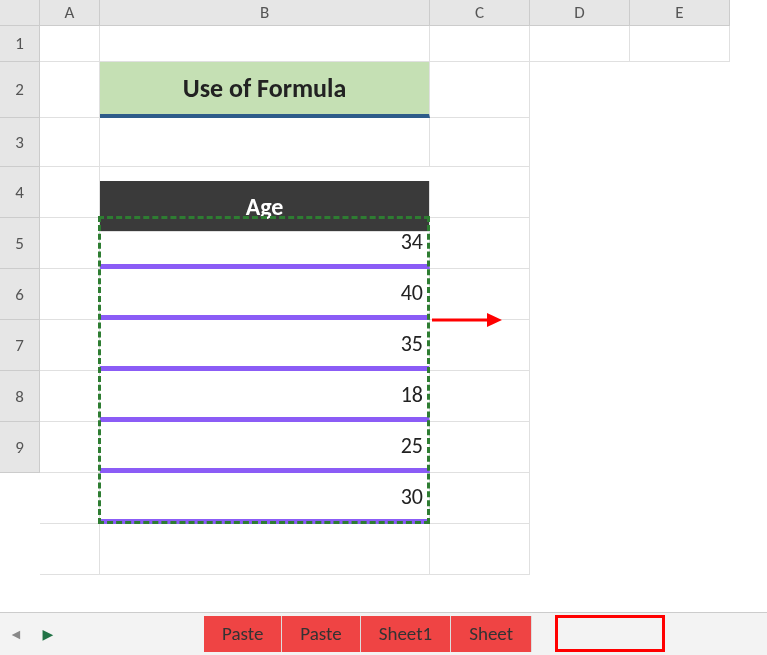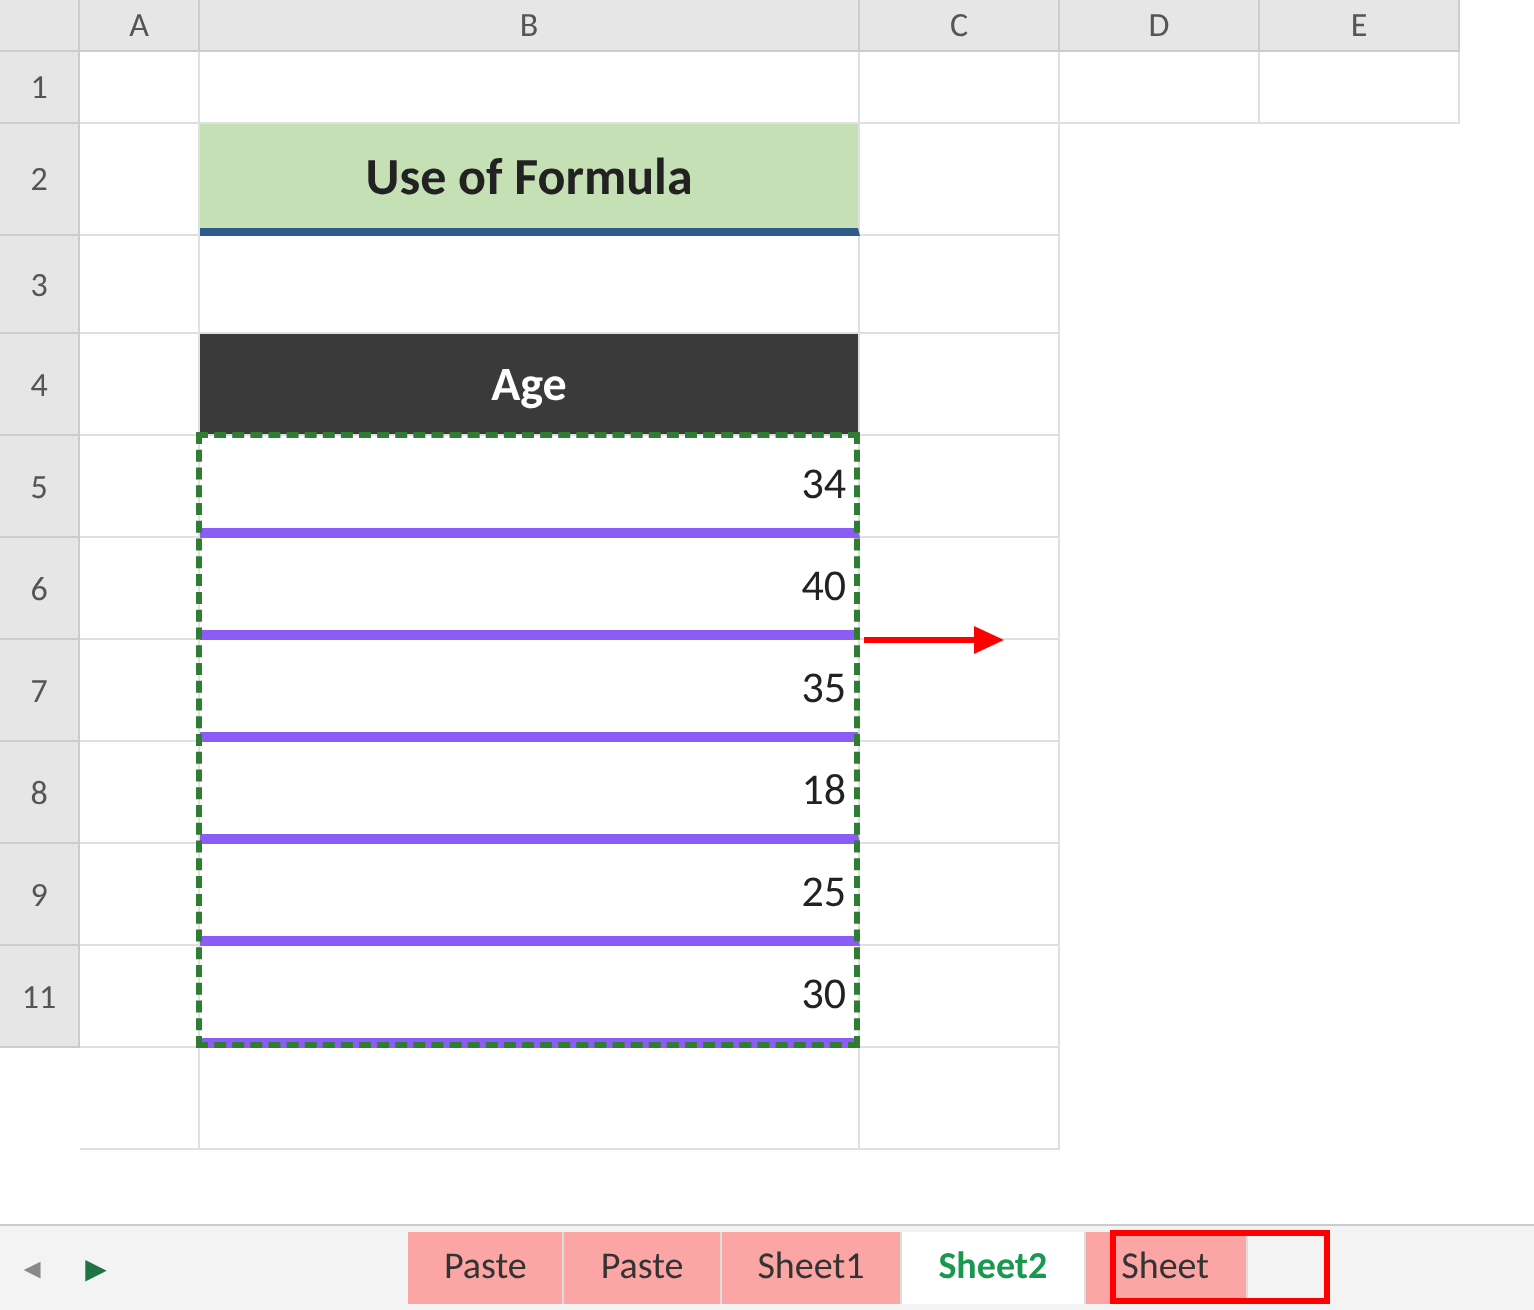--- a/index.html
+++ b/index.html
@@ -132,21 +132,21 @@
       color: #888;
       font-size: 14px;
     }
     .tab-nav.active { color: #217346; }
     .tab {
       padding: 0 18px;
       height: 36px;
       line-height: 36px;
       font-size: 19px;
       color: #333;
-      background: #fca5a5;
+      background: #ef4444;
       border-right: 1px solid #ddd;
       cursor: pointer;
     }
     .tab.bold { font-weight: normal; }
     .tab.active { 
       color: #1a9850; 
       font-weight: bold; 
       background: #fff;
     }
     .tab-highlight {
@@ -172,41 +172,40 @@
   <div class="row-headers">
     <div class="row-h" style="height:36px">1</div>
     <div class="row-h" style="height:56px">2</div>
     <div class="row-h" style="height:49px">3</div>
     <div class="row-h" style="height:51px">4</div>
     <div class="row-h" style="height:51px">5</div>
     <div class="row-h" style="height:51px">6</div>
     <div class="row-h" style="height:51px">7</div>
     <div class="row-h" style="height:51px">8</div>
     <div class="row-h" style="height:51px">9</div>
-    <div class="row-h" style="height:51px">11</div>
   </div>
 
   <div class="cells">
 
     <div class="cell" style="left:0;top:0;width:60px;height:36px"></div>
     <div class="cell" style="left:60px;top:0;width:330px;height:36px"></div>
     <div class="cell" style="left:390px;top:0;width:100px;height:36px"></div>
     <div class="cell" style="left:490px;top:0;width:100px;height:36px"></div>
     <div class="cell" style="left:590px;top:0;width:100px;height:36px"></div>
 
     <div class="cell" style="left:0;top:36px;width:60px;height:56px"></div>
     <div class="cell title-cell" style="left:60px;top:36px;width:330px;height:56px">Use of Formula</div>
     <div class="cell" style="left:390px;top:36px;width:100px;height:56px"></div>
 
     <div class="cell" style="left:0;top:92px;width:60px;height:49px"></div>
     <div class="cell" style="left:60px;top:92px;width:330px;height:49px"></div>
     <div class="cell" style="left:390px;top:92px;width:100px;height:49px"></div>
 
     <div class="cell" style="left:0;top:141px;width:60px;height:51px"></div>
-    <div class="cell header-cell" style="left:60px;top:141px;width:330px;height:51px">Age</div>
+    <div class="cell header-cell" style="left:60px;top:155px;width:330px;height:51px">Age</div>
     <div class="cell" style="left:390px;top:141px;width:100px;height:51px"></div>
 
     <div class="cell" style="left:0;top:192px;width:60px;height:51px"></div>
     <div class="cell data-cell" style="left:60px;top:192px;width:330px;height:51px">34</div>
     <div class="cell" style="left:390px;top:192px;width:100px;height:51px"></div>
 
     <div class="cell" style="left:0;top:243px;width:60px;height:51px"></div>
     <div class="cell data-cell" style="left:60px;top:243px;width:330px;height:51px">40</div>
     <div class="cell" style="left:390px;top:243px;width:100px;height:51px"></div>
 
@@ -241,16 +240,15 @@
   <div class="watermark" style="left:310px;top:616px">EXCELDEMY</div>
 </div>
 
 <div class="tab-bar">
   <div class="tab-nav">◄</div>
   <div class="tab-nav active">▶</div>
   <div style="width:140px"></div>
   <div class="tab">Paste</div>
   <div class="tab">Paste</div>
   <div class="tab bold">Sheet1</div>
-  <div class="tab active">Sheet2</div>
   <div class="tab">Sheet</div>
 </div>
 <div class="tab-highlight" style="left:555px;bottom:3px;width:110px;height:37px"></div>
 
 </body></html>

